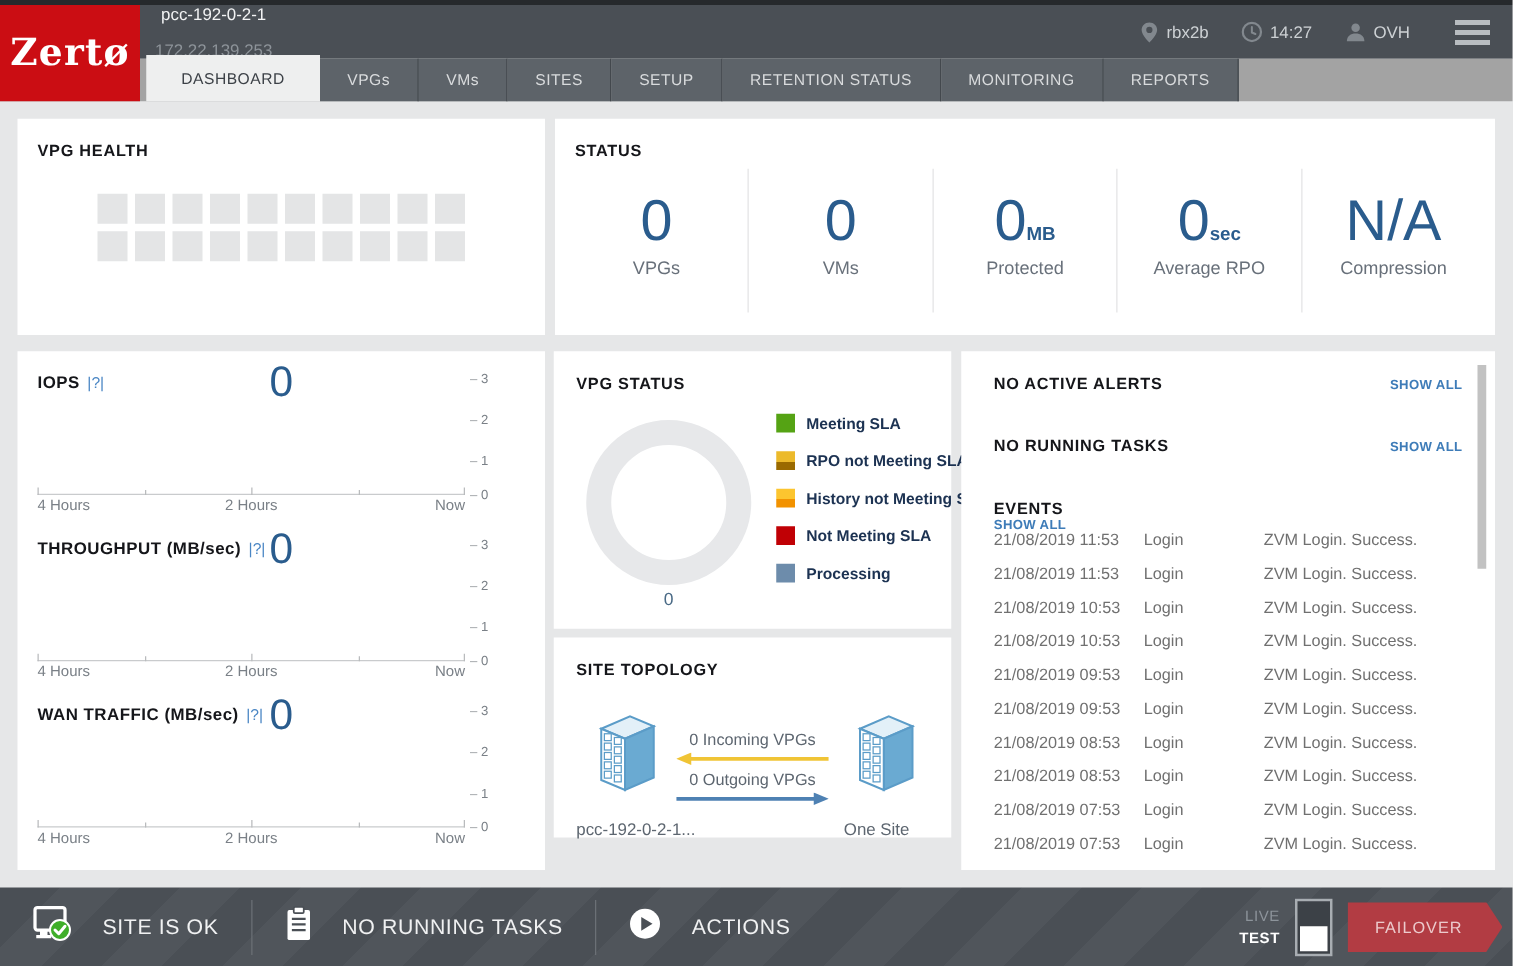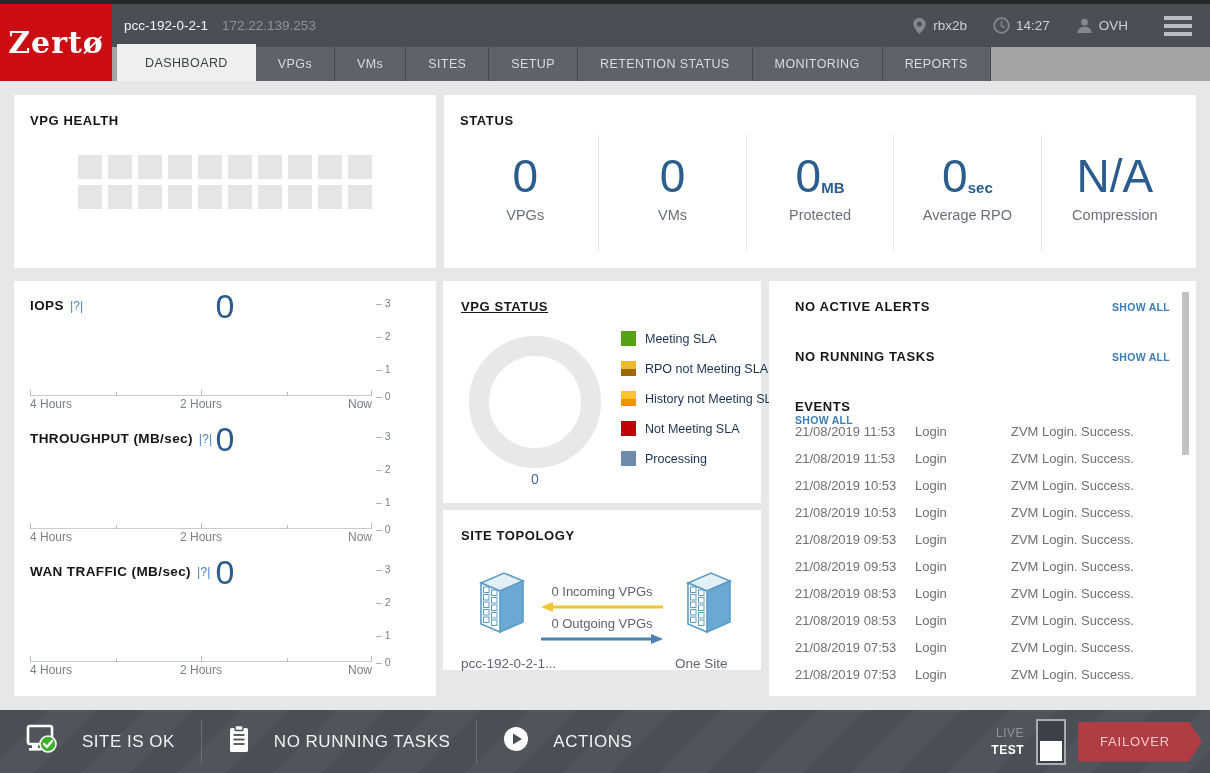--- a/index.html
+++ b/index.html
@@ -5,21 +5,21 @@
   * { margin:0; padding:0; box-sizing:border-box; }
   html,body { width:1210px; height:773px; font-family:"Liberation Sans", sans-serif; background:#e6e7e8; overflow:hidden; }
 
   
   .top-strip { position:absolute; left:0; top:0; width:1210px; height:4px; background:#26292c; z-index:5; }
   .topbar { position:absolute; left:0; top:4px; width:1210px; height:43px; background:#4a4f55; z-index:2; }
   .tabrow { position:absolute; left:0; top:47px; width:1210px; height:34px; background:#a3a3a3; z-index:2;padding-left:37px; }
   .logo { position:absolute; left:0; top:4px; width:112px; height:77px; background:#cb0d13; z-index:6;
           display:flex; align-items:center; justify-content:center; }
   .logo span { font-family:"DejaVu Serif", serif; font-weight:bold; color:#fff; font-size:30px; letter-spacing:1px; }
-  .topbar-left { position:absolute; left:124px; top:0; height:43px; display:flex; align-items:center; gap:14px; }
+  .topbar-left { position:absolute; left:124px; top:0; height:43px; display:flex; align-items:center; gap:14px;flex-direction:column; }
   .site-name { color:#f2f3f4; font-size:13.5px; }
   .site-ip { color:#8d9399; font-size:13.5px; }
   .topbar-right { position:absolute; right:18px; top:0; height:43px; display:flex; align-items:center; gap:26px; }
   .tb-item { display:flex; align-items:center; gap:6px; color:#cdd1d4; font-size:13.5px; }
   .tb-item svg { display:block; }
   .hamburger { display:flex; flex-direction:column; gap:4px; cursor:pointer; margin-left:10px; }
   .hamburger div { width:28px; height:4px; background:#b9bdc1; }
 
   
   .tabs { position:absolute; left:117px; top:0; height:34px; display:flex; }
@@ -64,32 +64,32 @@
   .x-tick.minor { top:-4px; height:4px; }
   .x-labels { position:absolute; left:16px; top:116px; width:342px; font-size:12px; color:#7a8087; }
   .x-labels .xl-left { position:absolute; left:0; }
   .x-labels .xl-mid { position:absolute; left:50%; transform:translateX(-50%); }
   .x-labels .xl-right { position:absolute; right:0; }
   .y-tick { position:absolute; left:362px; width:50px; font-size:10.5px; color:#7a8087; text-align:left; }
   .y-tick::before { content:"– "; color:#9da1a5; }
 
   
   #vpg-status { left:443px; top:200px; width:318px; height:222px; }
-  #vpg-status .card-title { position:absolute; left:18px; top:18px;text-decoration:underline; }
+  #vpg-status .card-title { position:absolute; left:18px; top:18px; }
   .donut { position:absolute; left:26px; top:55px; width:132px; height:132px; border:20px solid #e7e8ea; border-radius:50%; }
   .donut-value { position:absolute; left:26px; top:190px; width:132px; text-align:center; color:#4a6a86; font-size:14px; }
   .legend { position:absolute; left:178px; top:50px; display:flex; flex-direction:column; gap:15px; }
   .legend-item { display:flex; align-items:center; gap:9px; }
   .legend-swatch { width:15px; height:15px; flex:0 0 15px; }
   .sw-meeting { background:#55a314; }
   .sw-rpo { background:linear-gradient(to bottom, #ecba2b 0 55%, #9a6a00 55% 100%); }
   .sw-history { background:linear-gradient(to bottom, #fcc52f 0 55%, #f29200 55% 100%); }
   .sw-notmeeting { background:#c00005; }
   .sw-processing { background:#6d8cab; }
-  .legend-label { font-size:12.5px; font-weight:normal; color:#1c3252; white-space:nowrap; }
+  .legend-label { font-size:12.5px; font-weight:bold; color:#1c3252; white-space:nowrap; }
 
   
   #site-topology { left:443px; top:429px; width:318px; height:160px; }
   #site-topology .card-title { position:absolute; left:18px; top:18px; }
   .building { position:absolute; top:60px; }
   .building.left { left:30px; }
   .building.right { left:237px; }
   .topo-arrow-label { position:absolute; width:130px; text-align:center; left:94px; font-size:13px; color:#5d6670; }
   .lbl-incoming { top:74px; }
   .lbl-outgoing { top:106px; }

